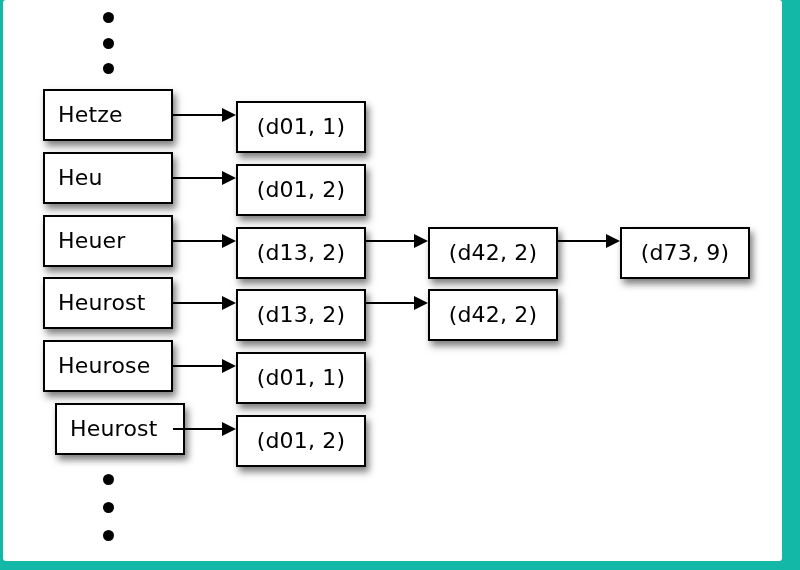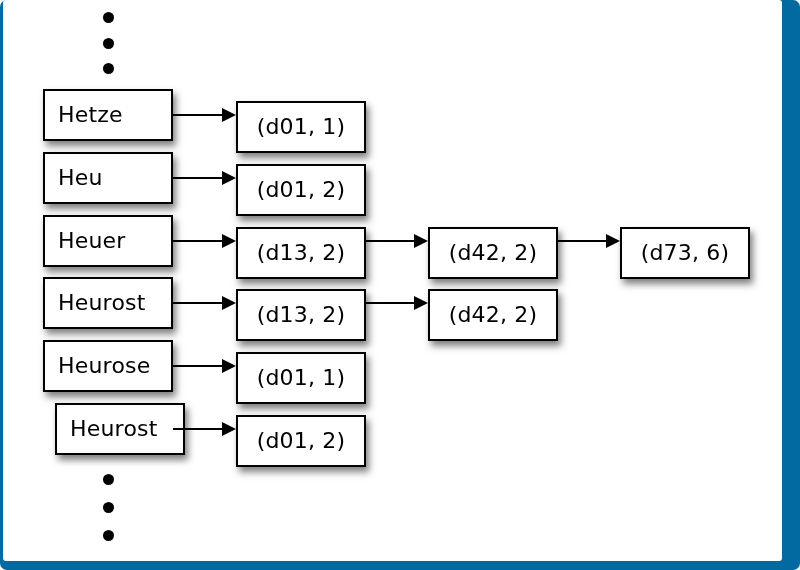--- a/index.html
+++ b/index.html
@@ -8,22 +8,21 @@
     width: 800px;
     height: 570px;
     overflow: hidden;
     background: #fafafa;
     font-family: "DejaVu Sans", "Liberation Sans", sans-serif;
   }
   .page {
     position: relative;
     width: 800px;
     height: 570px;
-    background: #0369a1;
-    border-radius: 7px;
+    background: #14b8a6;
   }
   .panel {
     position: absolute;
     left: 3px;
     top: 0;
     width: 779px;
     height: 561px;
     background: #ffffff;
     border-radius: 3px;
   }
@@ -129,21 +128,21 @@
         <i class="head"></i>
     </div>
     <div class="box posting" style="left:425px;top:215px">
       <span>(d42, 2)</span>
     </div>
     <div class="arrow" style="left:555px;top:234px;width:62px">
       <i class="shaft"></i>
         <i class="head"></i>
     </div>
     <div class="box posting" style="left:617px;top:215px">
-      <span>(d73, 6)</span>
+      <span>(d73, 9)</span>
     </div>
 
     <div class="box term" style="left:40px;top:277px">
       <span>Heurost</span>
     </div>
     <div class="arrow" style="left:170px;top:296px;width:63px">
       <i class="shaft"></i>
         <i class="head"></i>
     </div>
     <div class="box posting" style="left:233px;top:277px">

